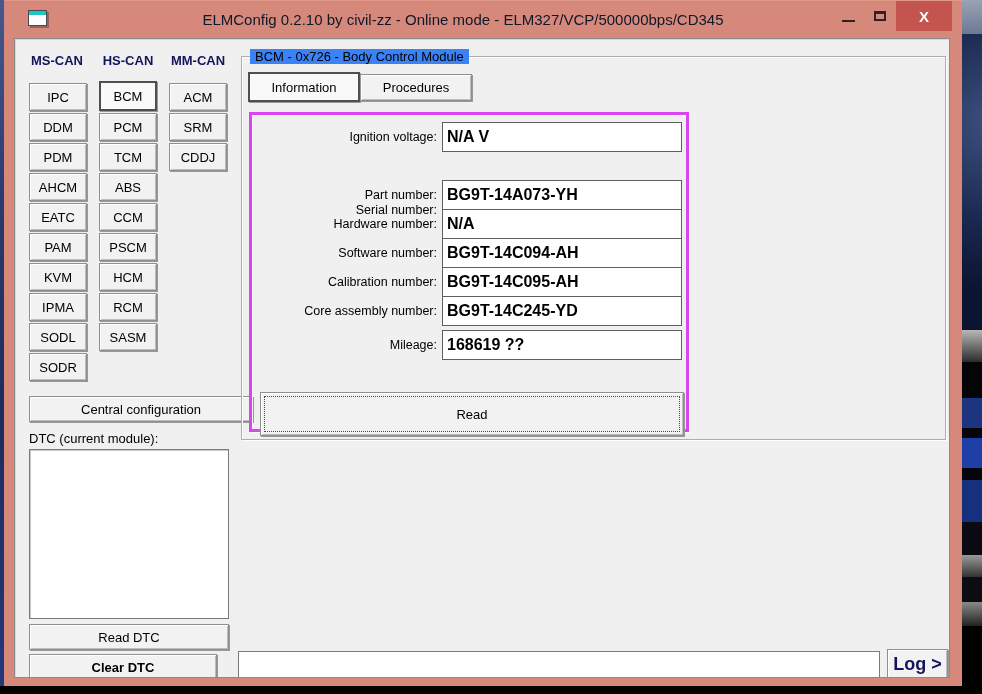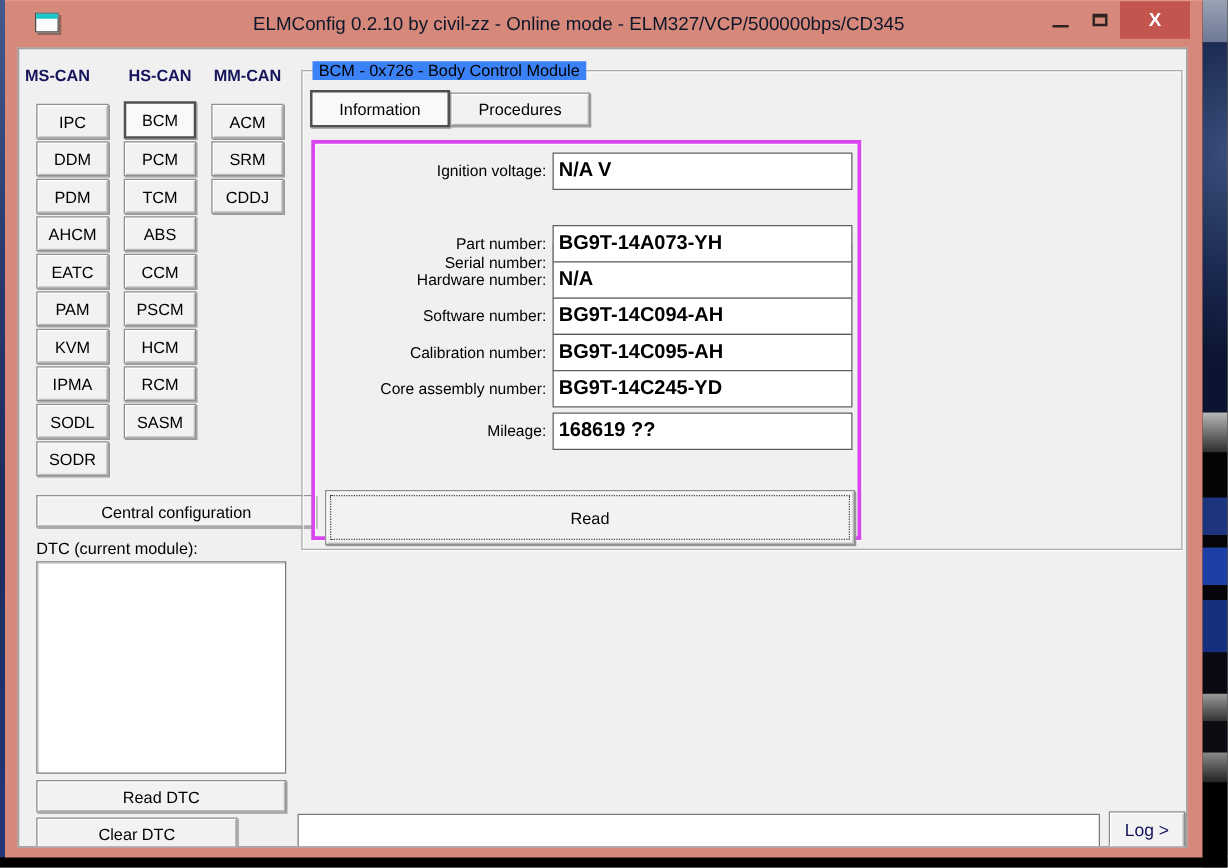--- a/index.html
+++ b/index.html
@@ -40,37 +40,37 @@
   .minimize-glyph { width:13px; height:2px; background:#2e2320; margin-top:10px; }
   .maximize-glyph { width:12px; height:10px; border:2px solid #2e2320; border-top-width:3px; }
   .close-btn { width:56px; height:30px; background:#c4544e; display:flex; align-items:center; justify-content:center;
     color:#fff; font-size:15px; font-weight:bold; }
 
   
   .client { position:absolute; left:10px; right:12px; top:38px; bottom:8px; background:#f0f0f0;
     border:1px solid #8b8b8b; box-shadow:inset 1px 1px 0 #d7d7d7; overflow:hidden; }
 
   .bus-label { position:absolute; width:62px; text-align:center; font-weight:bold; font-size:13px; color:#14145a; top:14px; }
-  .bus-label.c1 { left:0; } .bus-label.c2 { left:82px; } .bus-label.c3 { left:152px; }
+  .bus-label.c1 { left:11px; } .bus-label.c2 { left:82px; } .bus-label.c3 { left:152px; }
 
   .btn { background:#f2f2f2; border:1px solid #8f8f8f;
     box-shadow:inset 1px 1px 0 #ffffff, inset -1px -1px 0 #bdbdbd, 1px 1px 0 #989898;
     font-family:"Liberation Sans", sans-serif; font-size:13px; color:#000;
     display:flex; align-items:center; justify-content:center; cursor:default; }
   .btn.selected { border:2px solid #4f4f4f; background:#f9f9f9; box-shadow:1px 1px 0 #989898; }
 
   .mod-btn { position:absolute; width:58px; height:28px; }
   .col1 { left:14px; } .col2 { left:84px; } .col3 { left:154px; }
 
   .central-config-btn { position:absolute; left:14px; top:357px; width:224px; height:26px; }
   .dtc-label { position:absolute; left:14px; top:392px; font-size:13px; color:#000; }
   .dtc-listbox { position:absolute; left:14px; top:410px; width:200px; height:170px; background:#fff;
     border:1px solid #7a7a7a; box-shadow:inset 1px 1px 0 #c9c9c9; }
   .read-dtc-btn { position:absolute; left:14px; top:585px; width:200px; height:26px; }
-  .clear-dtc-btn { position:absolute; left:14px; top:615px; width:161px; height:26px; }
+  .clear-dtc-btn { position:absolute; left:14px; top:615px; width:188px; height:26px;font-weight:bold; }
 
   
   .groupbox { position:absolute; left:226px; top:17px; width:705px; height:384px;
     border:1px solid #adadad; box-shadow:inset 1px 1px 0 #fdfdfd, 1px 1px 0 #fdfdfd; }
   .groupbox-title { position:absolute; left:8px; top:-8px; background:#3b82f6; padding:0 5px; font-size:13px; color:#000; }
 
   .tab-btn { position:absolute; height:27px; }
   .tab-information { left:6px; top:15px; width:112px; height:30px; z-index:2; }
   .tab-procedures { left:118px; top:17px; width:112px; height:27px; }
 
@@ -86,21 +86,21 @@
   .row-4{top:123px;} .row-5{top:152px;} .row-6{top:181px;} .row-7{top:215px;}
 
   .read-btn { position:absolute; left:8px; top:277px; width:424px; height:44px; position:absolute; }
   .read-btn .focus-dots { position:absolute; left:3px; right:3px; top:3px; bottom:3px; border:1px dotted #4a4a4a; }
   .read-btn span { position:relative; }
 
   
   .log-field { position:absolute; left:223px; top:612px; width:642px; height:27px; background:#fff;
     border:1px solid #7a7a7a; font-family:"Liberation Sans", sans-serif; font-size:13px; padding:0 4px; }
   .log-btn { position:absolute; left:872px; top:610px; width:61px; height:30px;
-    font-weight:normal; color:#14145a; font-size:14px; }
+    font-weight:bold; color:#14145a; font-size:18px; }
 </style>
 </head>
 <body>
 
 <div class="desktop-left-strip"></div>
 <div class="desktop-right-strip">
   <div class="drs-block drs-photo-top"></div>
   <div class="drs-block drs-wheel"></div>
   <div class="drs-block drs-graybar1"></div>
   <div class="drs-block drs-black1"></div>

